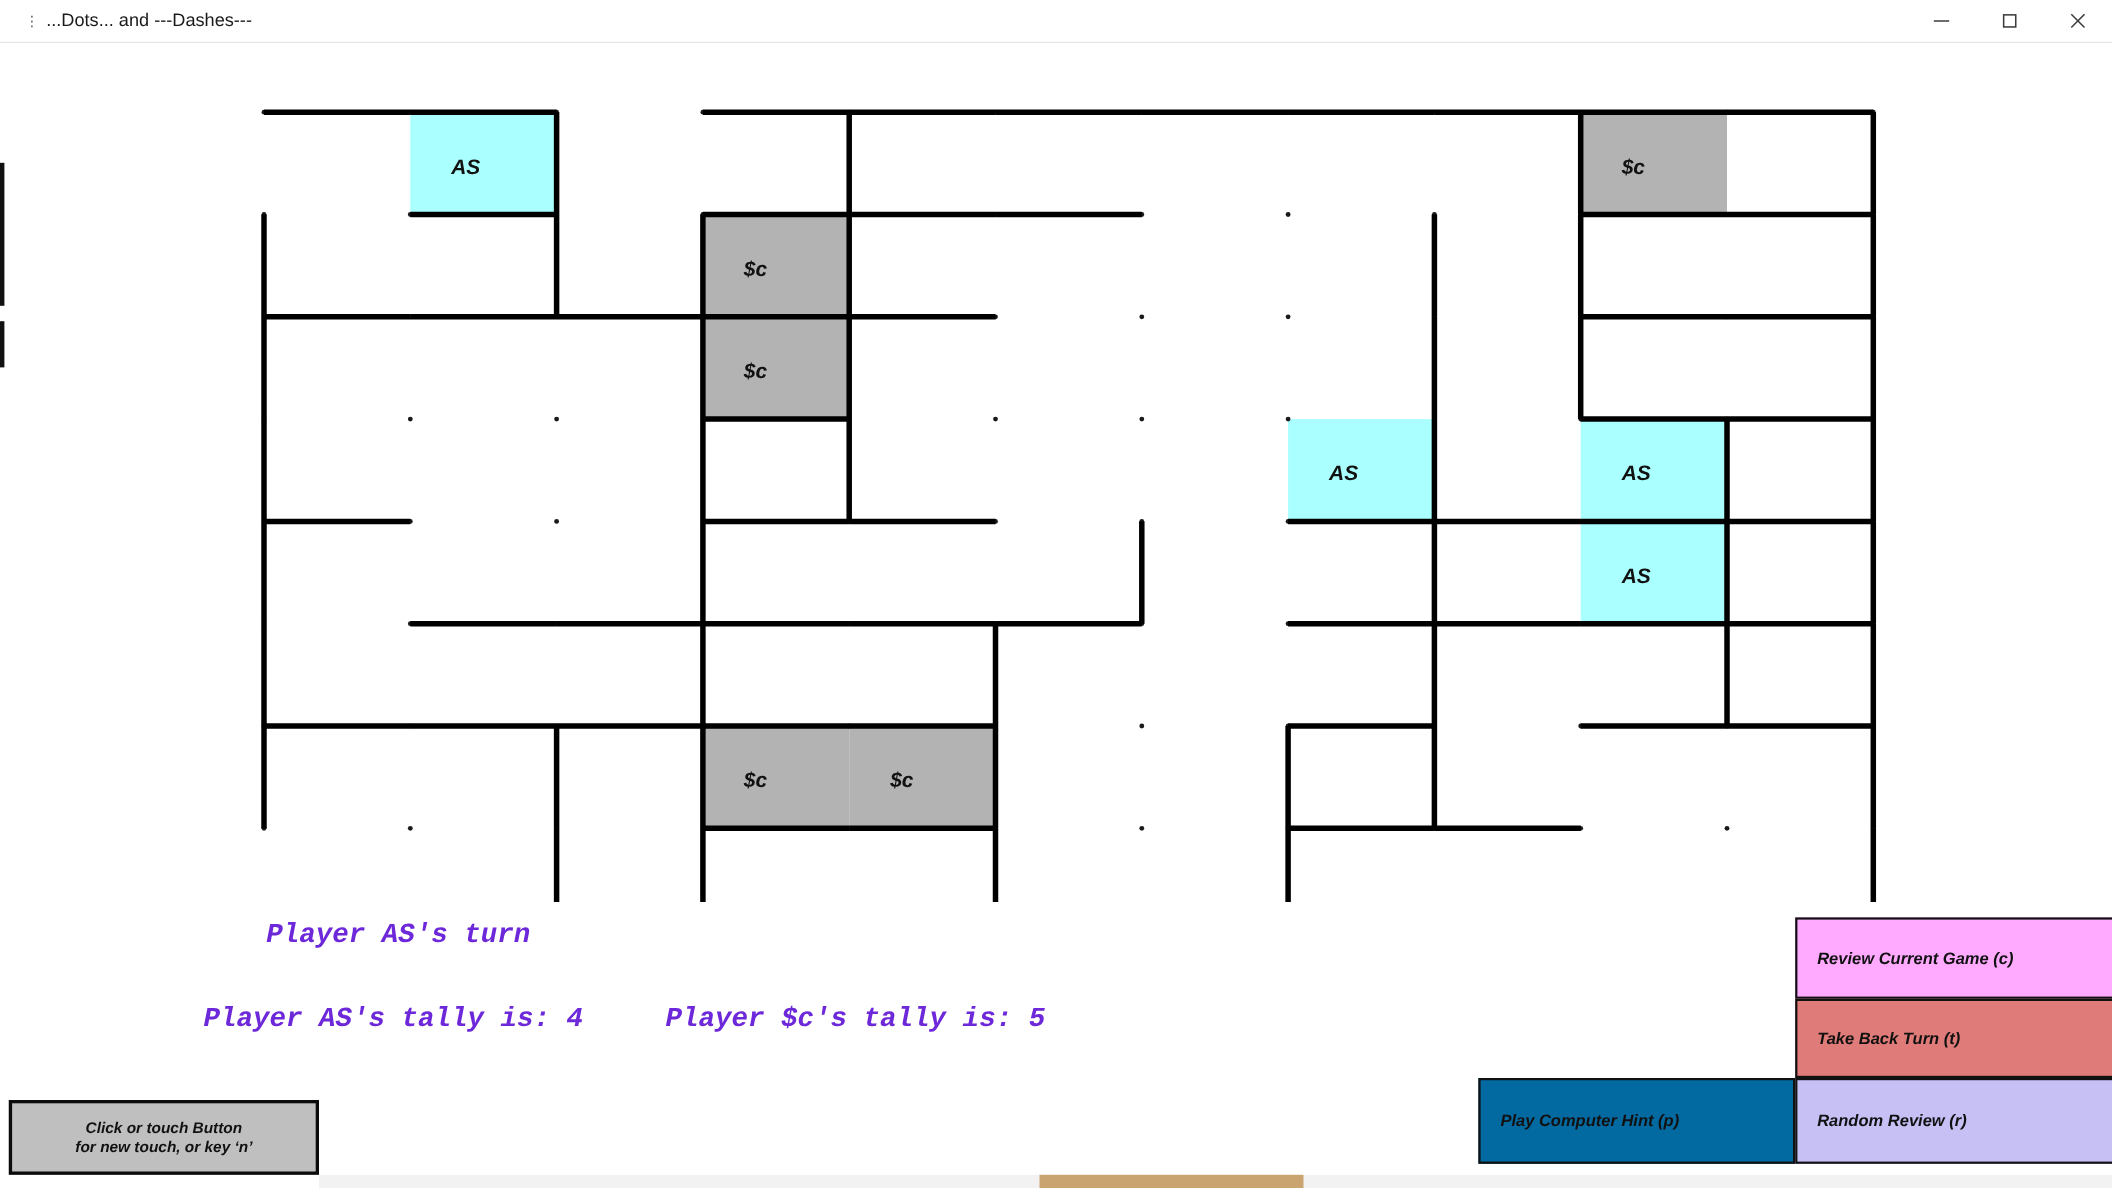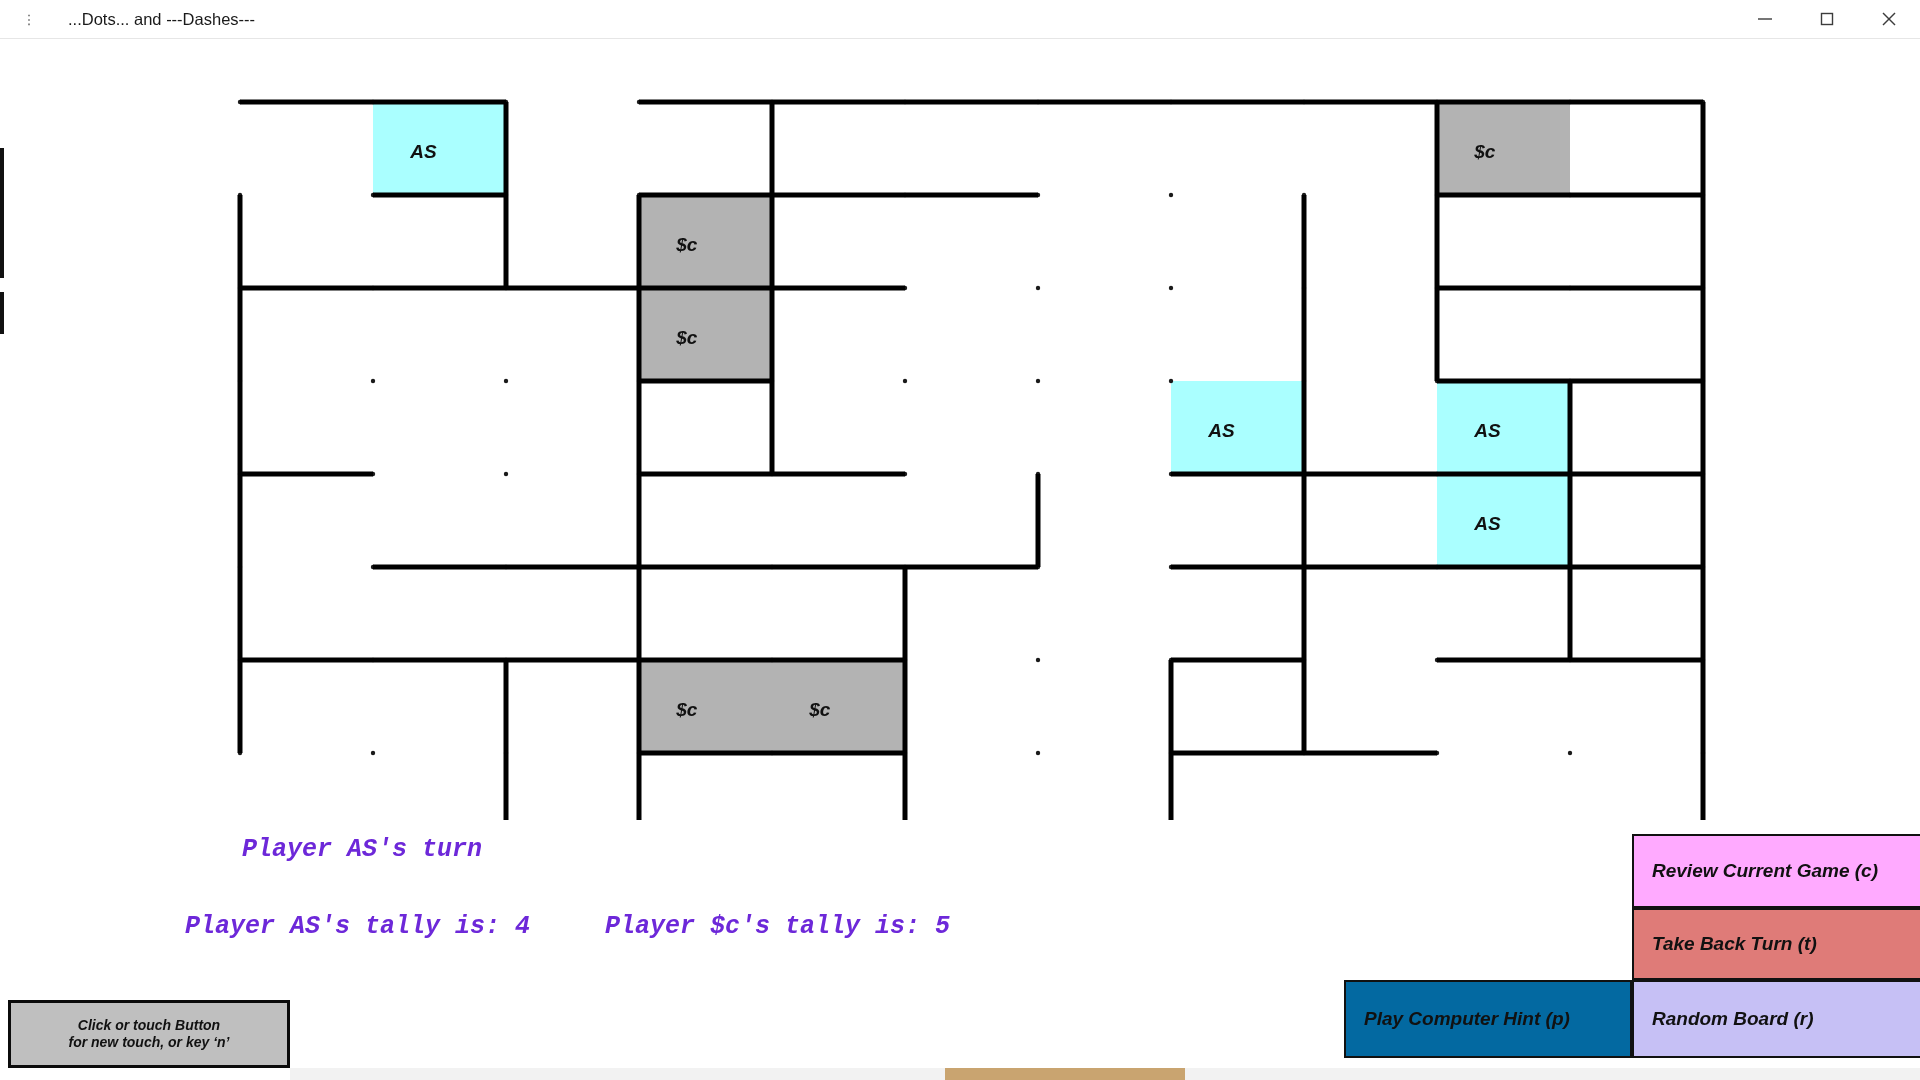--- a/index.html
+++ b/index.html
@@ -38,21 +38,20 @@
     font-size: 13px;
     color: #555;
     line-height: 1;
     letter-spacing: 0;
   }
   #tb-title {
     font-size: 16.5px;
     color: #1a1a1a;
     font-family: "Liberation Sans", sans-serif;
     white-space: nowrap;
-    margin-left: 26px;
   }
   #tb-controls {
     position: absolute;
     right: 0; top: 0;
     height: 38px;
     display: flex;
     align-items: center;
   }
   .wbtn {
     width: 62px;
@@ -131,21 +130,21 @@
     border: 2px solid #111111;
     box-sizing: border-box;
     display: flex;
     align-items: center;
     cursor: pointer;
   }
   .ctlbtn span {
     font-family: "Liberation Sans", sans-serif;
     font-style: italic;
     font-weight: bold;
-    font-size: 19px;
+    font-size: 15px;
     color: #111111;
     padding-left: 18px;
     white-space: nowrap;
   }
   #btn-review { left: 1632px; top: 834px; width: 290px; height: 74px; background: #ffaaff; }
   #btn-hint   { left: 1344px; top: 908px; width: 288px; height: 72px; background: #99f799; }
   #btn-take   { left: 1632px; top: 908px; width: 290px; height: 72px; background: #df7b78; }
   #btn-play   { left: 1344px; top: 980px; width: 288px; height: 78px; background: #0369a1; }
   #btn-random { left: 1632px; top: 980px; width: 290px; height: 78px; background: #c6c0f5; }
 
@@ -453,19 +452,19 @@
   <div class="ctlbtn" id="btn-review">
     <span>Review Current Game (c)</span>
   </div>
   <div class="ctlbtn" id="btn-take">
     <span>Take Back Turn (t)</span>
   </div>
   <div class="ctlbtn" id="btn-play">
     <span>Play Computer Hint (p)</span>
   </div>
   <div class="ctlbtn" id="btn-random">
-    <span>Random Board (r)</span>
+    <span>Random Review (r)</span>
   </div>
 
   <div id="bottom-strip"></div>
   <div id="bottom-thumb"></div>
 
 </div>
 
 </body></html>

